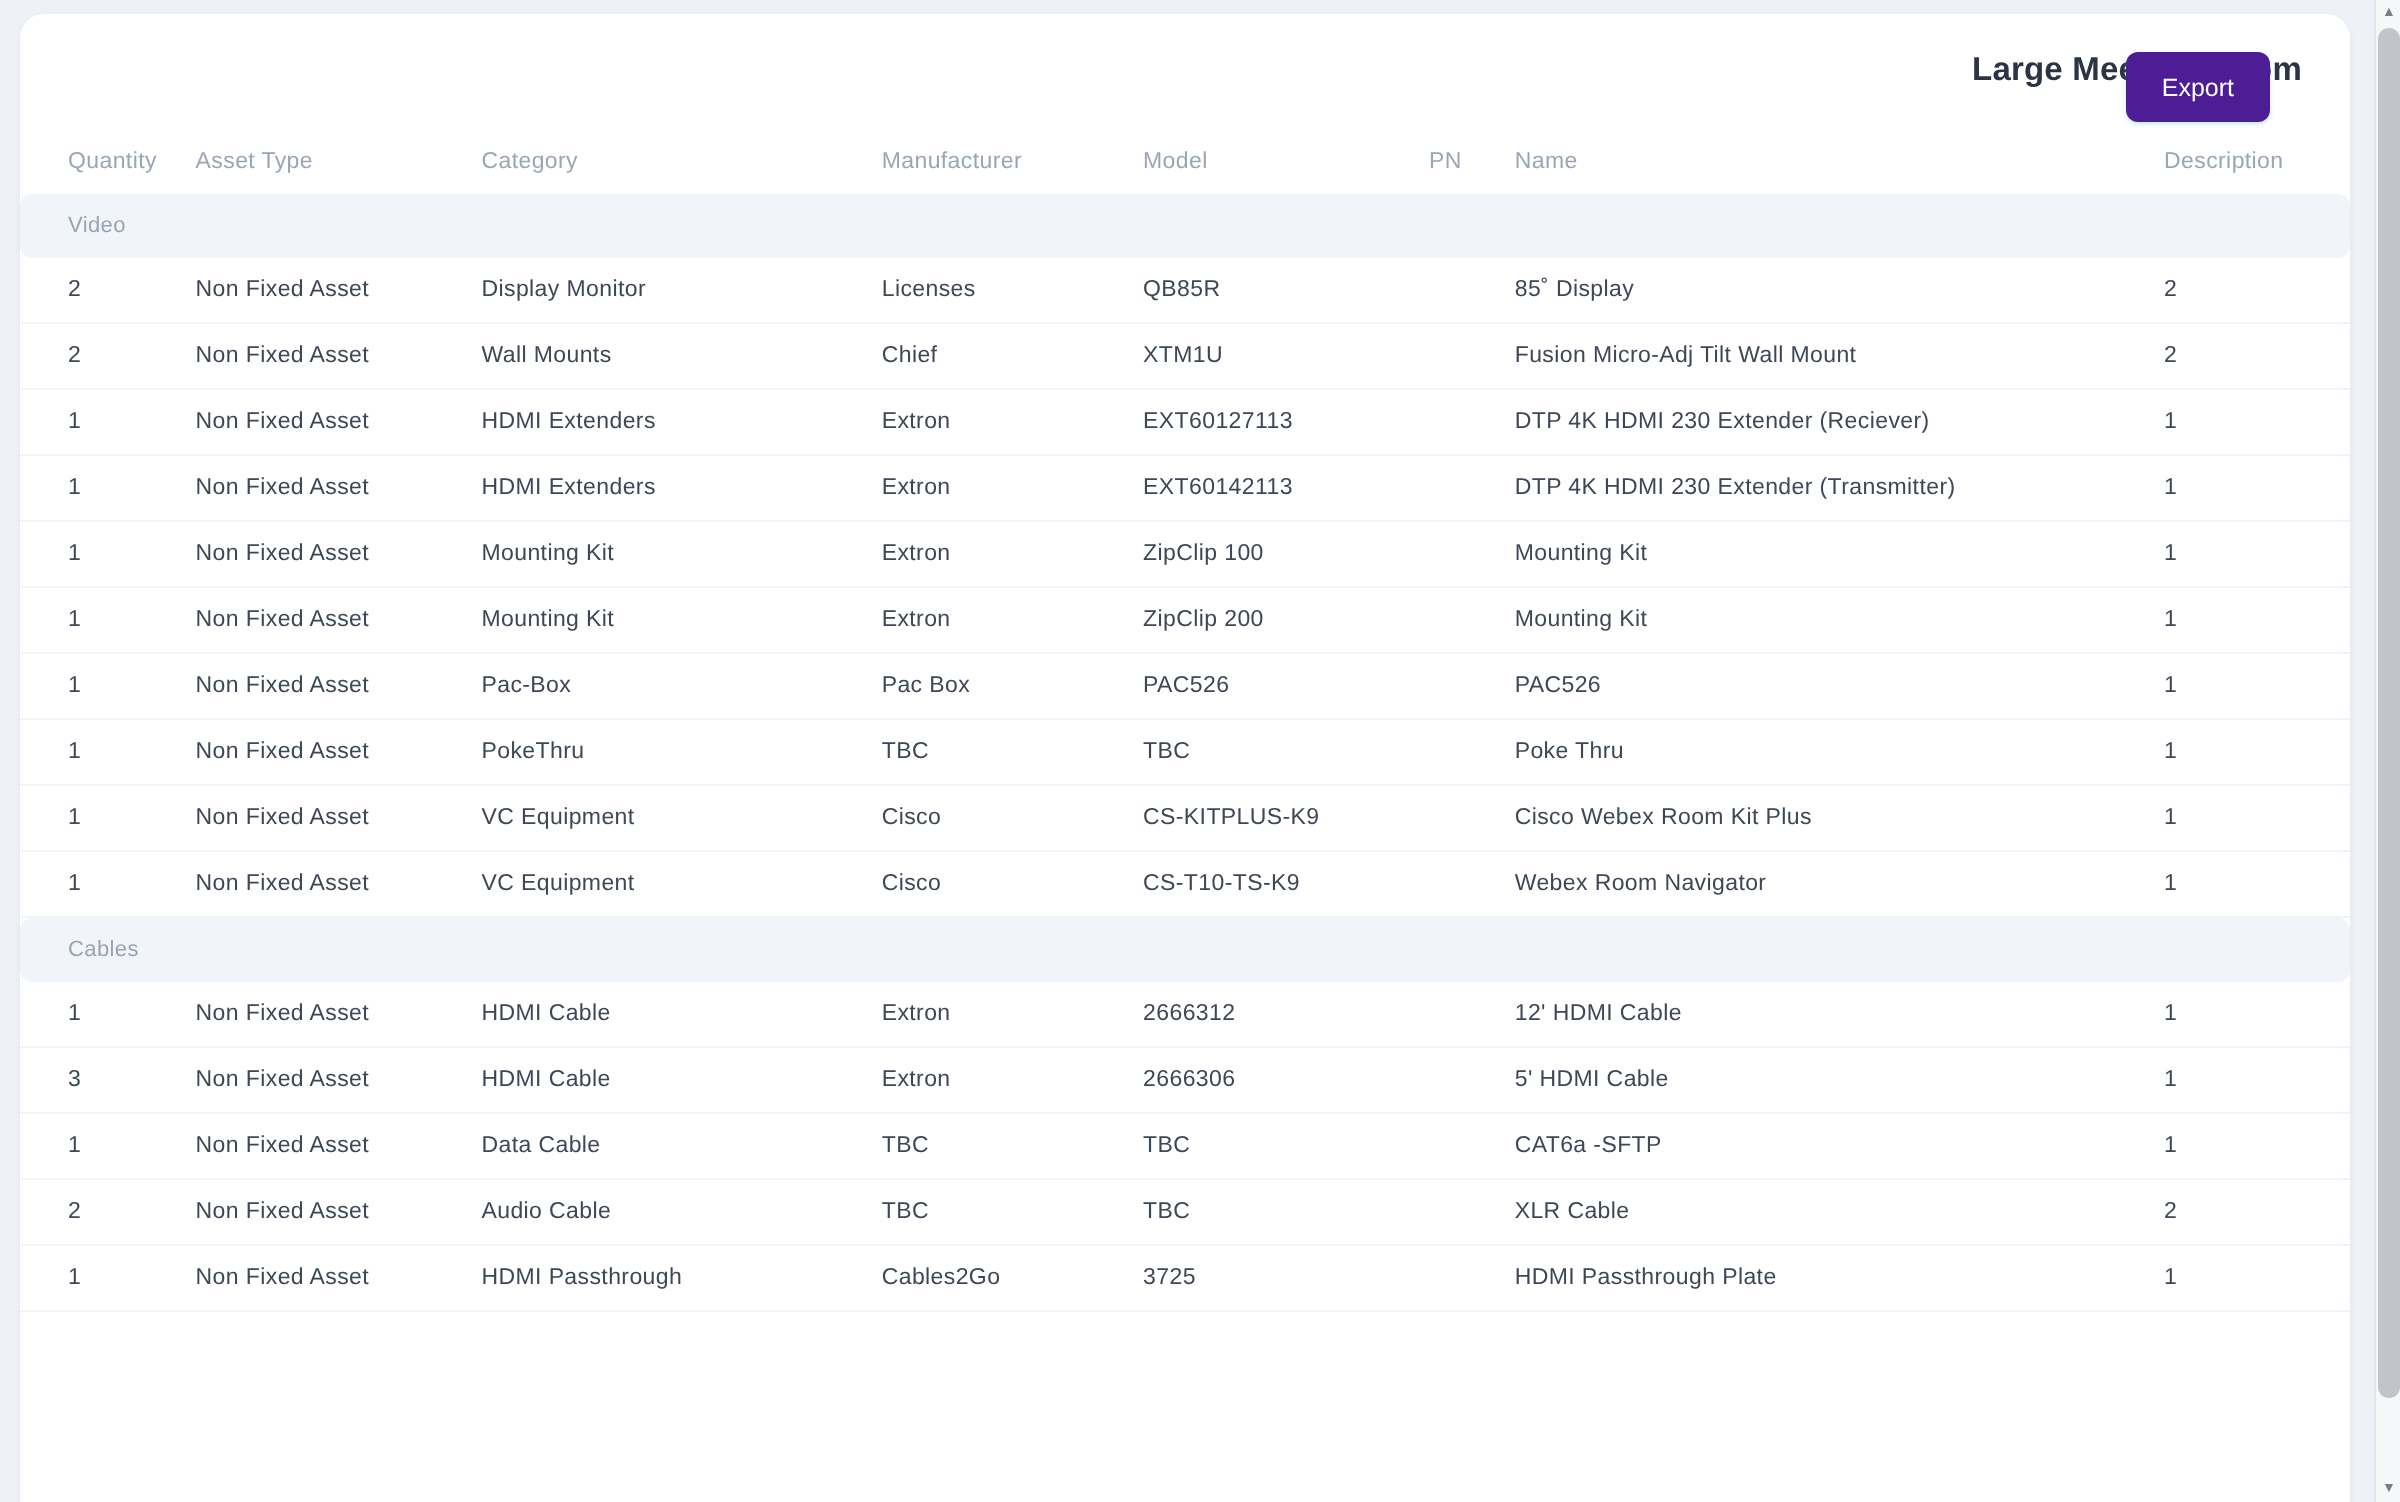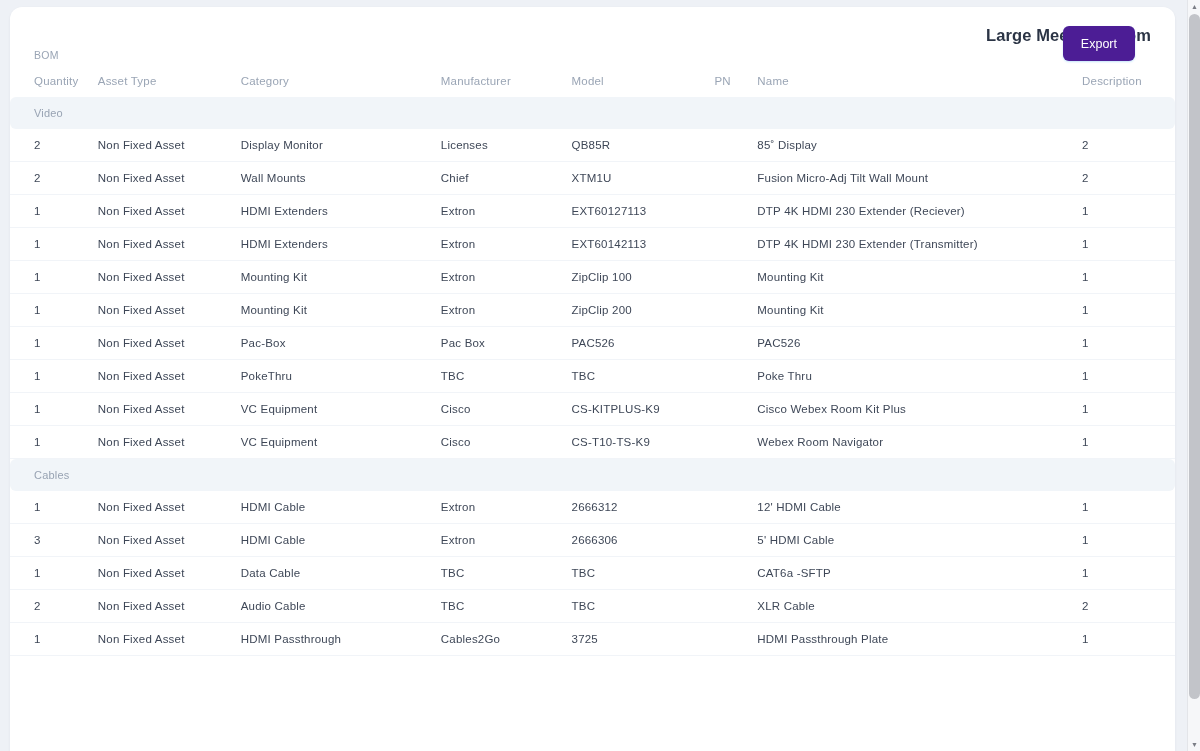--- a/index.html
+++ b/index.html
@@ -145,21 +145,20 @@
   }
 </style>
 </head>
 <body>
 
 <div class="page-scroll-area">
   <div class="card">
 
     <div class="card-header">
       <div class="title">Large Meeting Room</div>
-      <div class="subtitle">BOM</div>
       <button class="export-btn">Export</button>
     </div>
 
     <table class="bom">
       <colgroup>
         <col class="c-qty">
           <col class="c-asset">
           <col class="c-cat">
           <col class="c-manu">
         <col class="c-model">

